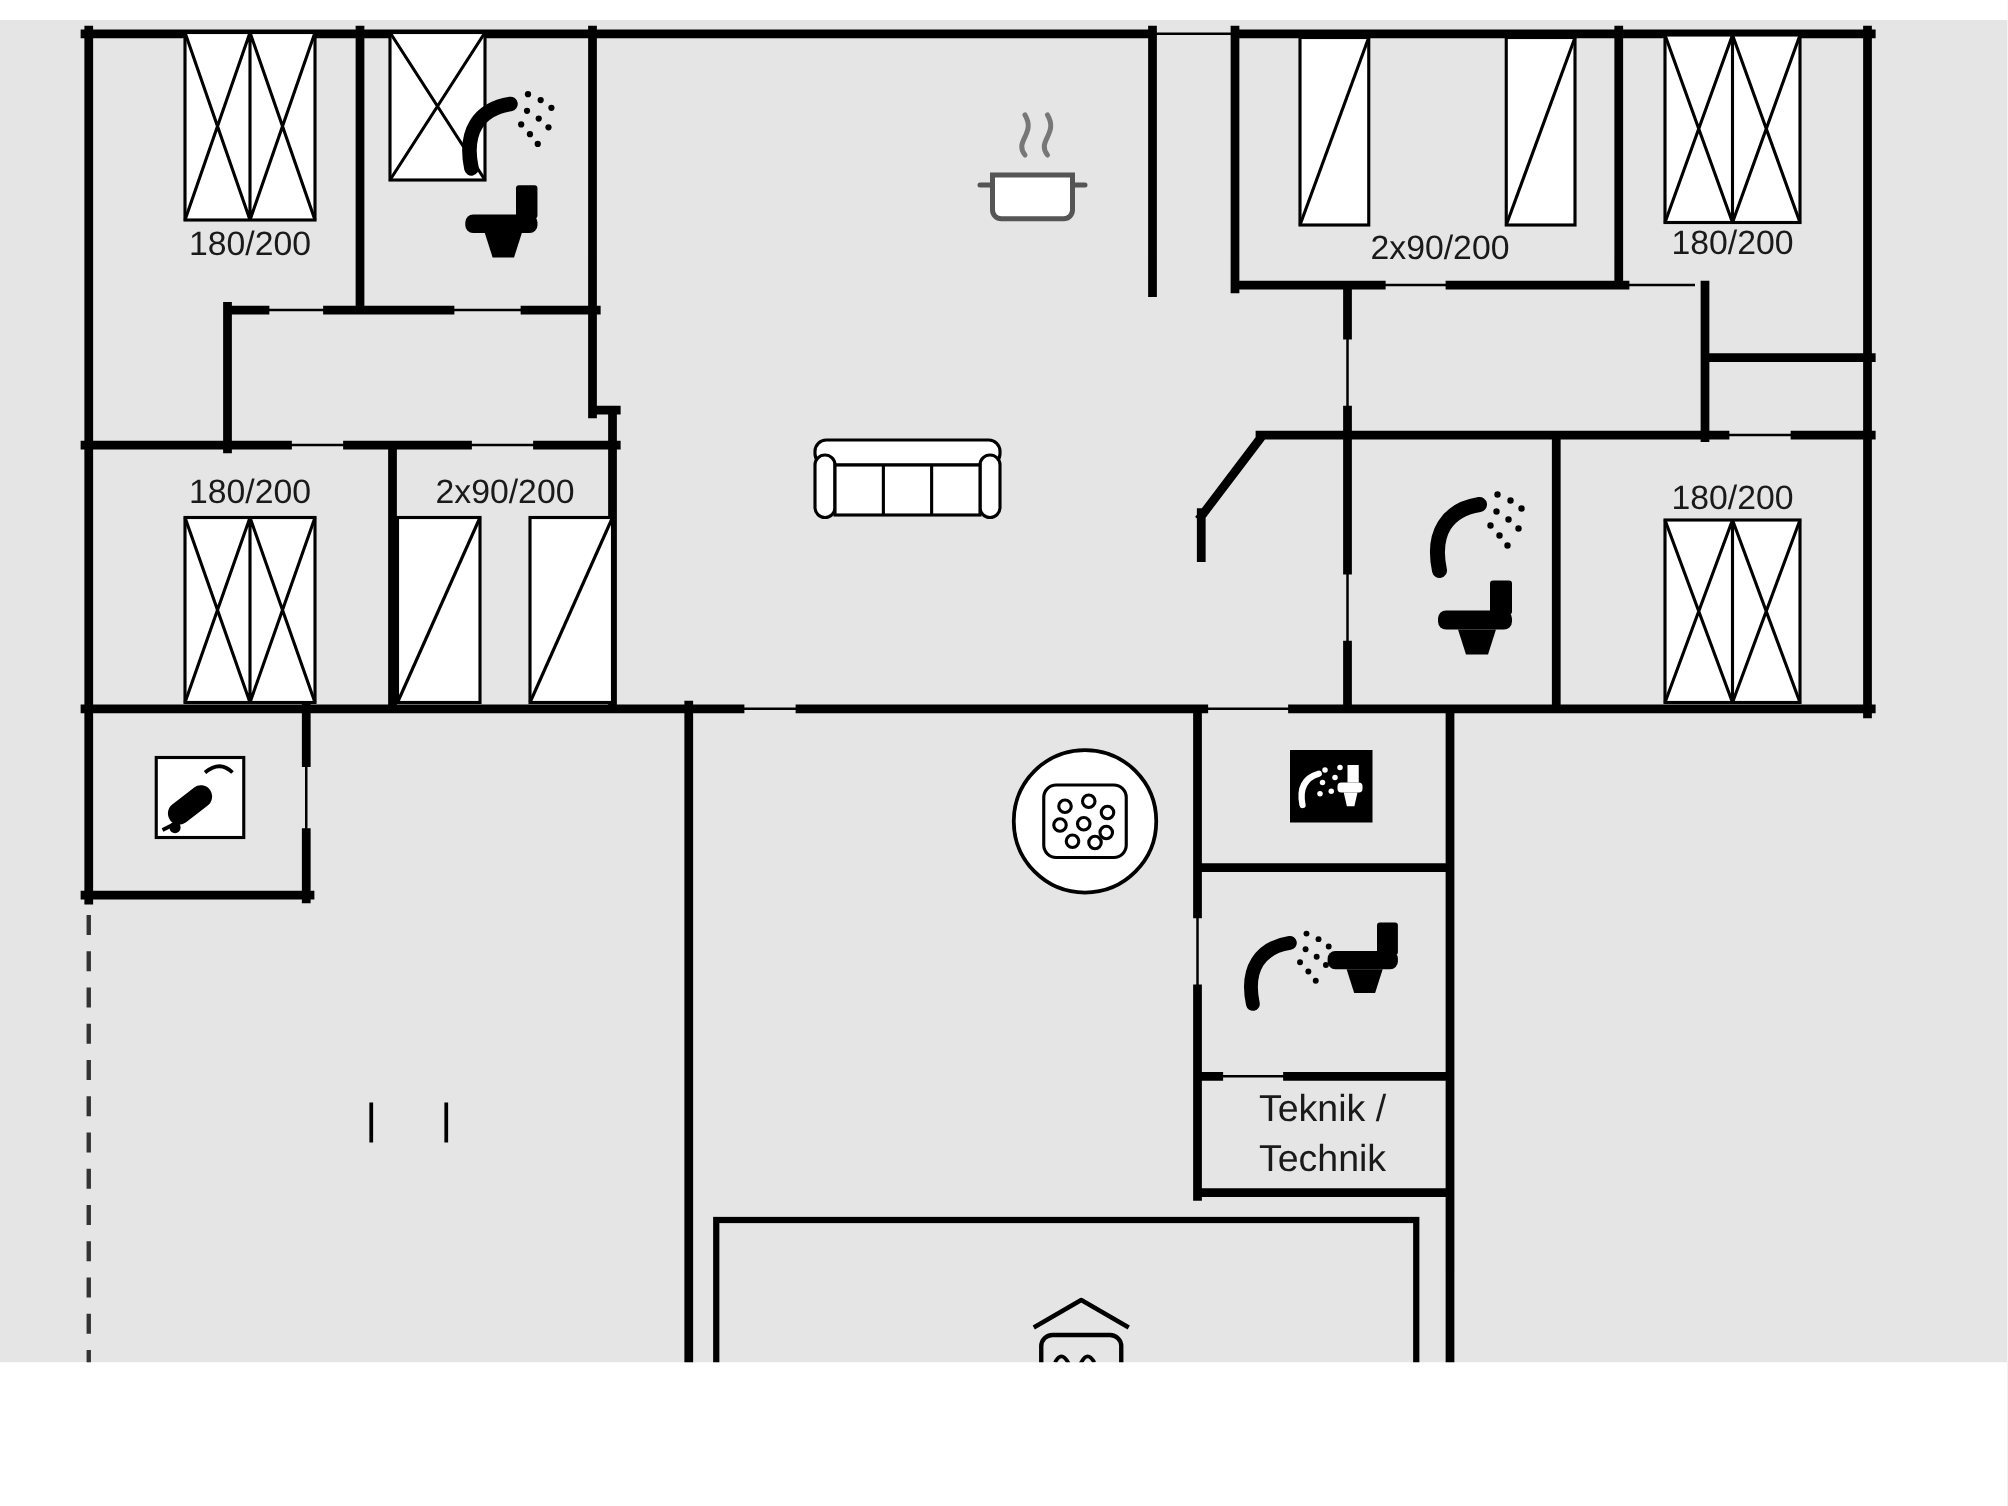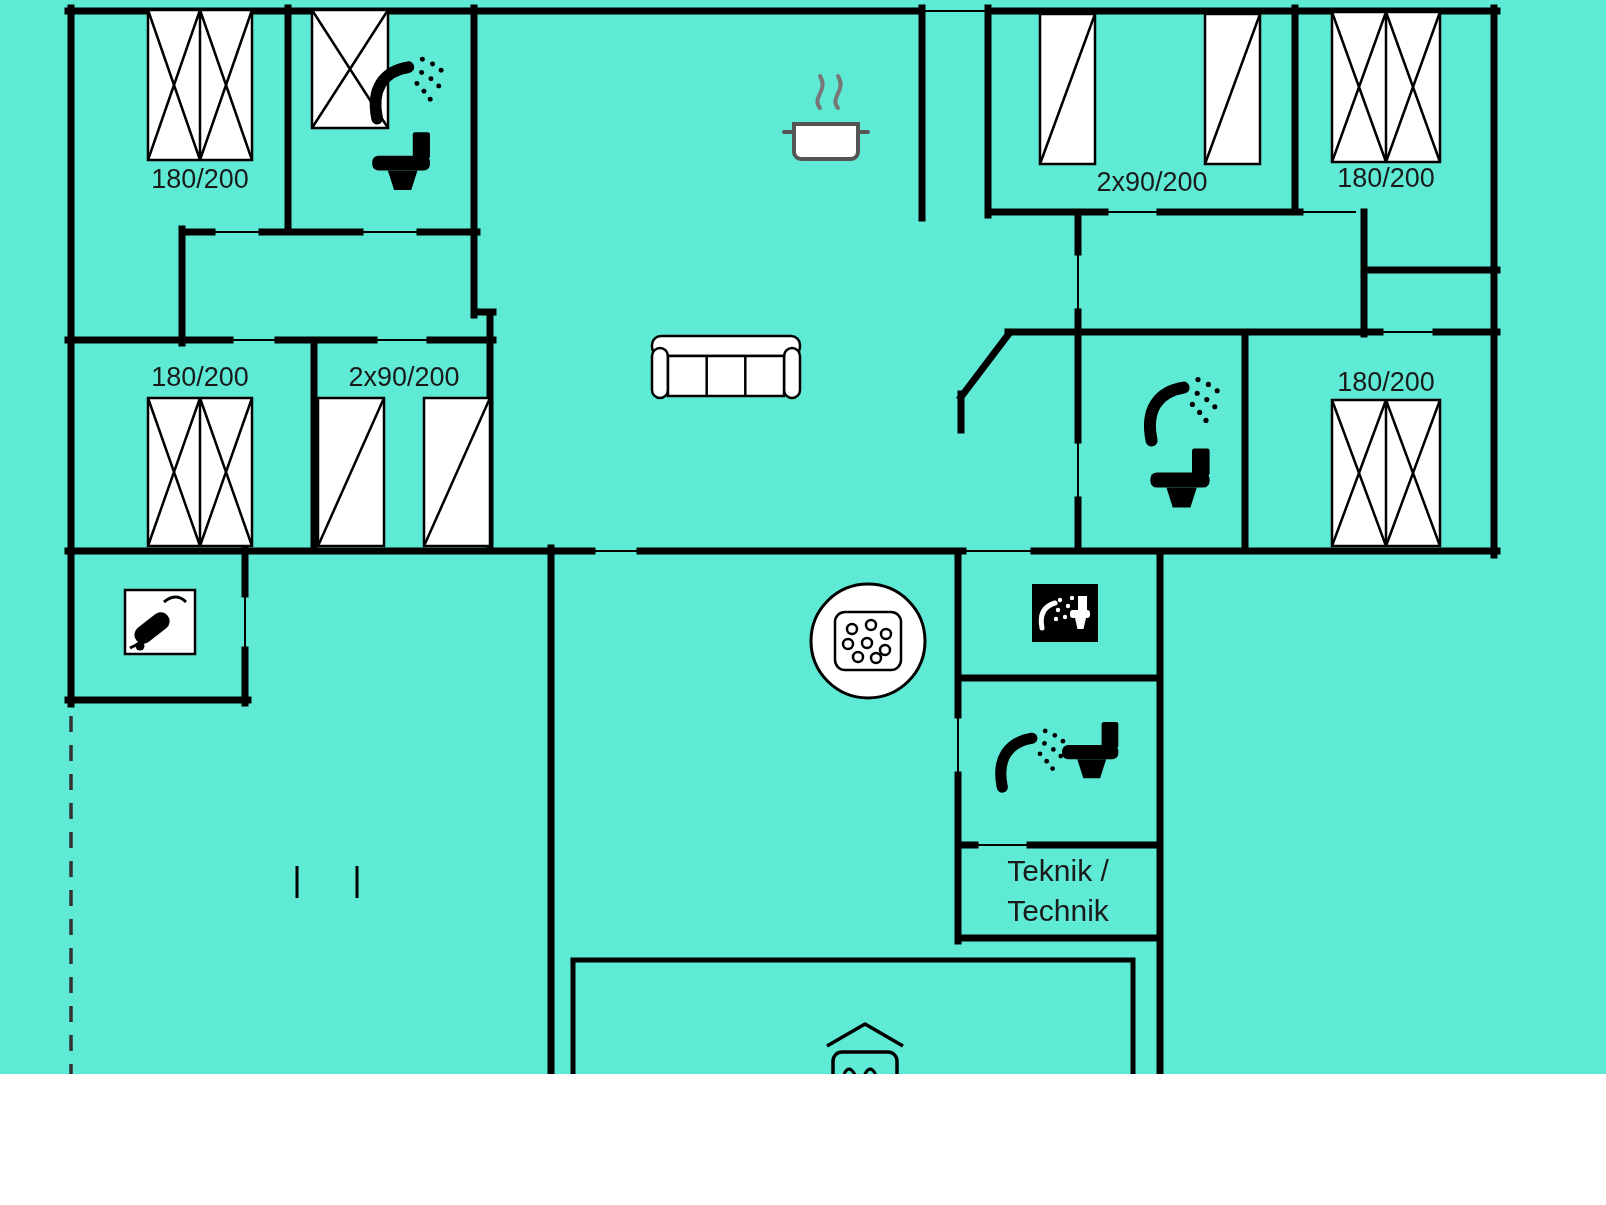--- a/index.html
+++ b/index.html
@@ -4,22 +4,23 @@
 <style>
   html, body {
     margin: 0;
     padding: 0;
     background: #ffffff;
   }
   .stage {
     position: relative;
     width: 1606px;
     height: 1074px;
-    background: #5eead4;
+    background: #e5e5e5;
     overflow: hidden;
+    margin-top: 16px;
   }
   svg {
     position: absolute;
     left: 0;
     top: 0;
   }
   text.size-label {
     font-family: "Liberation Sans", "DejaVu Sans", sans-serif;
     font-size: 27px;
     fill: #1a1a1a;

